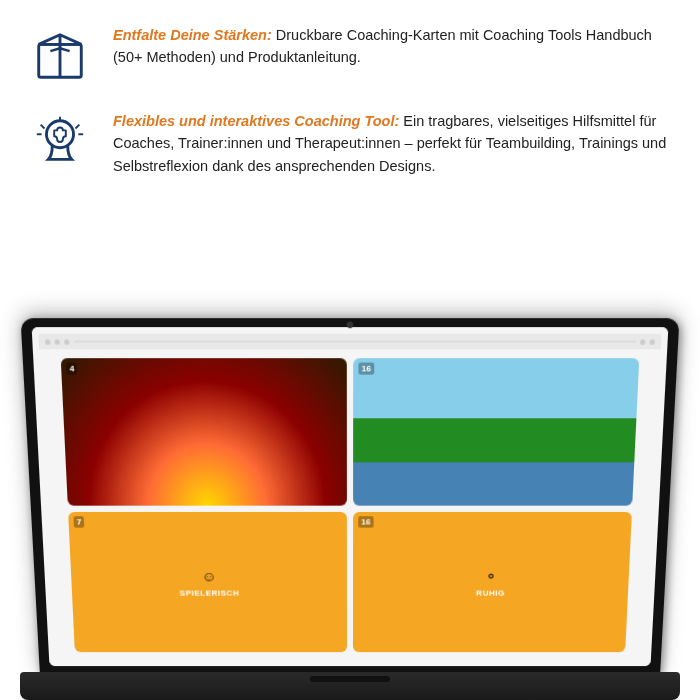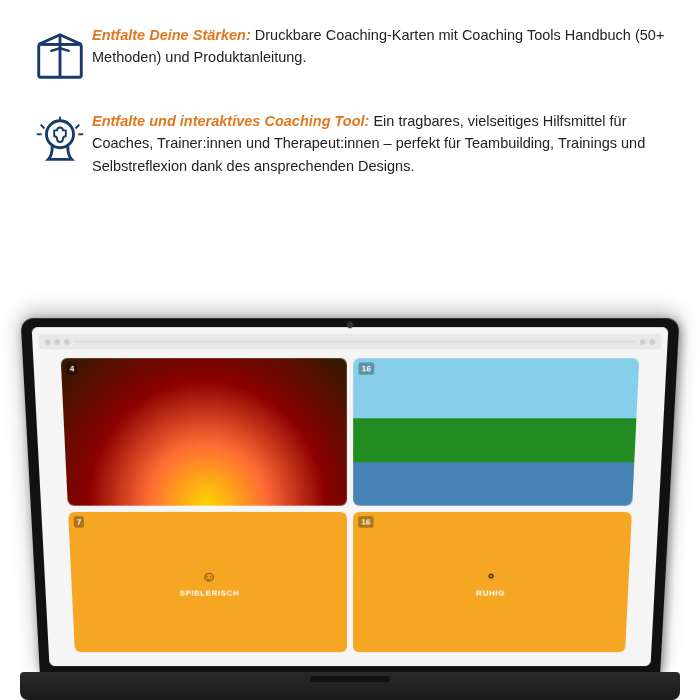--- a/index.html
+++ b/index.html
@@ -13,21 +13,21 @@
       position: relative;
     }
 
     .content-area {
       padding: 24px 28px 0 28px;
     }
 
     .feature-block {
       display: flex;
       align-items: flex-start;
-      gap: 0;
+      gap: 21px;
       margin-bottom: 22px;
     }
 
     .icon-container {
       flex-shrink: 0;
       width: 64px;
       height: 64px;
       display: flex;
       align-items: center;
       justify-content: center;
@@ -281,21 +281,21 @@
         <path d="M24,18 L27,18 Q27,15 30,15 Q33,15 33,18 L36,18 L36,24 Q33,24 33,27 Q33,30 30,30 Q27,30 27,27 Q27,24 24,24 Z" fill="none" stroke="#1a3a6b" stroke-width="2" stroke-linejoin="round"></path>
 
         <line x1="10" y1="12" x2="14" y2="16" stroke="#1a3a6b" stroke-width="2"></line>
         <line x1="6" y1="22" x2="11" y2="22" stroke="#1a3a6b" stroke-width="2"></line>
         <line x1="50" y1="12" x2="46" y2="16" stroke="#1a3a6b" stroke-width="2"></line>
         <line x1="54" y1="22" x2="49" y2="22" stroke="#1a3a6b" stroke-width="2"></line>
         <line x1="30" y1="4" x2="30" y2="9" stroke="#1a3a6b" stroke-width="2"></line>
       </svg>
     </div>
     <div class="text-block">
-      <span class="highlight">Entfalte und interaktives Coaching Tool:</span><span> Ein tragbares, vielseitiges Hilfsmittel für Coaches, Trainer:innen und Therapeut:innen – perfekt für Teambuilding, Trainings und Selbstreflexion dank des ansprechenden Designs.</span>
+      <span class="highlight">Flexibles und interaktives Coaching Tool:</span><span> Ein tragbares, vielseitiges Hilfsmittel für Coaches, Trainer:innen und Therapeut:innen – perfekt für Teambuilding, Trainings und Selbstreflexion dank des ansprechenden Designs.</span>
     </div>
   </div>
 
 </div>
 
 <div class="laptop-section">
   <div class="laptop-wrapper">
 
     <div class="screen-lid">
       <div class="camera-dot"></div>

